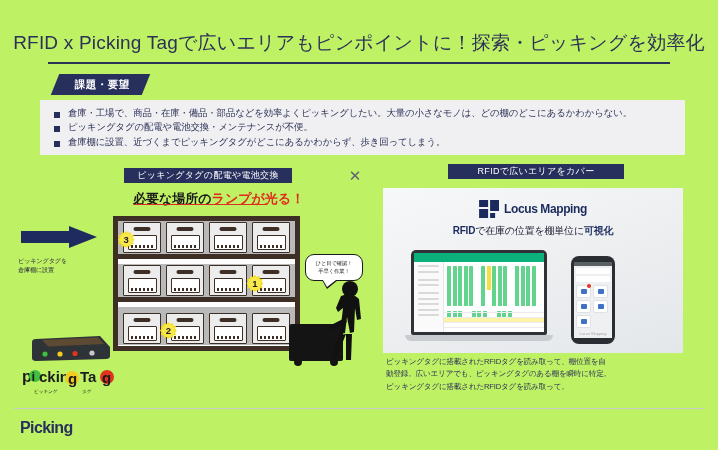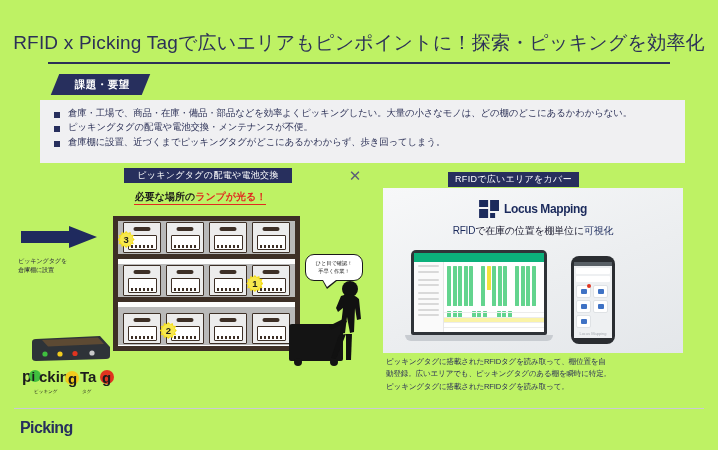--- a/index.html
+++ b/index.html
@@ -31,21 +31,21 @@
     background: #272f5d; color: #ffffff;
     font-size: 10.5px; font-weight: 700; letter-spacing: .5px;
     display: flex; align-items: center;
     transform: skewX(-22deg);
   }
   .banner span { transform: skewX(22deg); display: block; }
 
   
   .issues {
     position: absolute; left: 40px; top: 100px;
-    width: 645px; height: 63px;
+    width: 645px; height: 55px;
     background: #f0f0f2;
     padding: 8px 0 0 14px;
   }
   .issue-row { display: flex; align-items: flex-start; margin-bottom: 3.5px; }
   .issue-bullet {
     width: 6px; height: 6px; background: #272f5d;
     margin: 4px 8px 0 0; flex: none;
   }
   .issue-text {
     font-size: 9.4px; color: #2c3157; line-height: 1.15;
@@ -53,32 +53,32 @@
   }
 
   
   .colhead {
     position: absolute; height: 15px;
     background: #272f5d; color: #fff;
     font-size: 9px; letter-spacing: .3px;
     display: flex; align-items: center; justify-content: center;
   }
   #head-left  { left: 124px; top: 168px; width: 168px; }
-  #head-right { left: 448px; top: 172px; width: 131px; }
+  #head-right { left: 448px; top: 164px; width: 176px; }
   .xmark {
     position: absolute; left: 345px; top: 167px; width: 20px; height: 18px;
     color: #5b6078; font-size: 15px; font-weight: 300;
     display: flex; align-items: center; justify-content: center;
   }
 
   
   .left-panel { position: absolute; left: 8px; top: 188px; width: 360px; height: 215px; }
   .lamp-head {
     position: absolute; left: 125px; top: 2px; width: 135px;
-    font-size: 10px; font-weight: 700; text-align: center; white-space: nowrap;
+    font-size: 13px; font-weight: 700; text-align: center; white-space: nowrap;
   }
   .lamp-head .blk { color: #1a1a1a; }
   .lamp-head .red { color: #e12a1f; }
   .lamp-underline {
     position: absolute; left: 126px; top: 16px; width: 132px; height: 1.3px;
     background: #e12a1f;
   }
   .arrow {
     position: absolute; left: 13px; top: 38px; width: 76px; height: 22px;
   }
@@ -200,21 +200,21 @@
     display: flex; align-items: center; gap: 5px;
   }
   .lm-mark { position: relative; width: 20px; height: 18px; }
   .lm-text {
     font-size: 12px; font-weight: 700; color: #1b2a5c; letter-spacing: -.4px;
   }
   .lm-sub {
     position: absolute; left: 0; top: 36px; width: 300px; text-align: center;
     font-size: 10px; color: #1a1a2e; letter-spacing: -.2px; font-weight: 500;
   }
-  .lm-sub b { color: #1b2a5c; font-weight: 400; }
+  .lm-sub b { color: #1b2a5c; font-weight: 700; }
 
   .laptop { position: absolute; left: 22px; top: 62px; width: 148px; height: 96px; }
   .laptop-screen {
     position: absolute; left: 6px; top: 0; width: 136px; height: 85px;
     background: #2f3338; border-radius: 5px 5px 2px 2px; padding: 3px;
   }
   .laptop-inner { width: 100%; height: 100%; background: #fff; overflow: hidden; position: relative; }
   .lp-top { height: 9px; background: #0bb07b; }
   .lp-body { position: absolute; left: 0; top: 9px; right: 0; bottom: 0; display: flex; }
   .lp-side { width: 30px; background: #fafafa; border-right: 1px solid #e6e6e6; padding: 3px 2px; }

